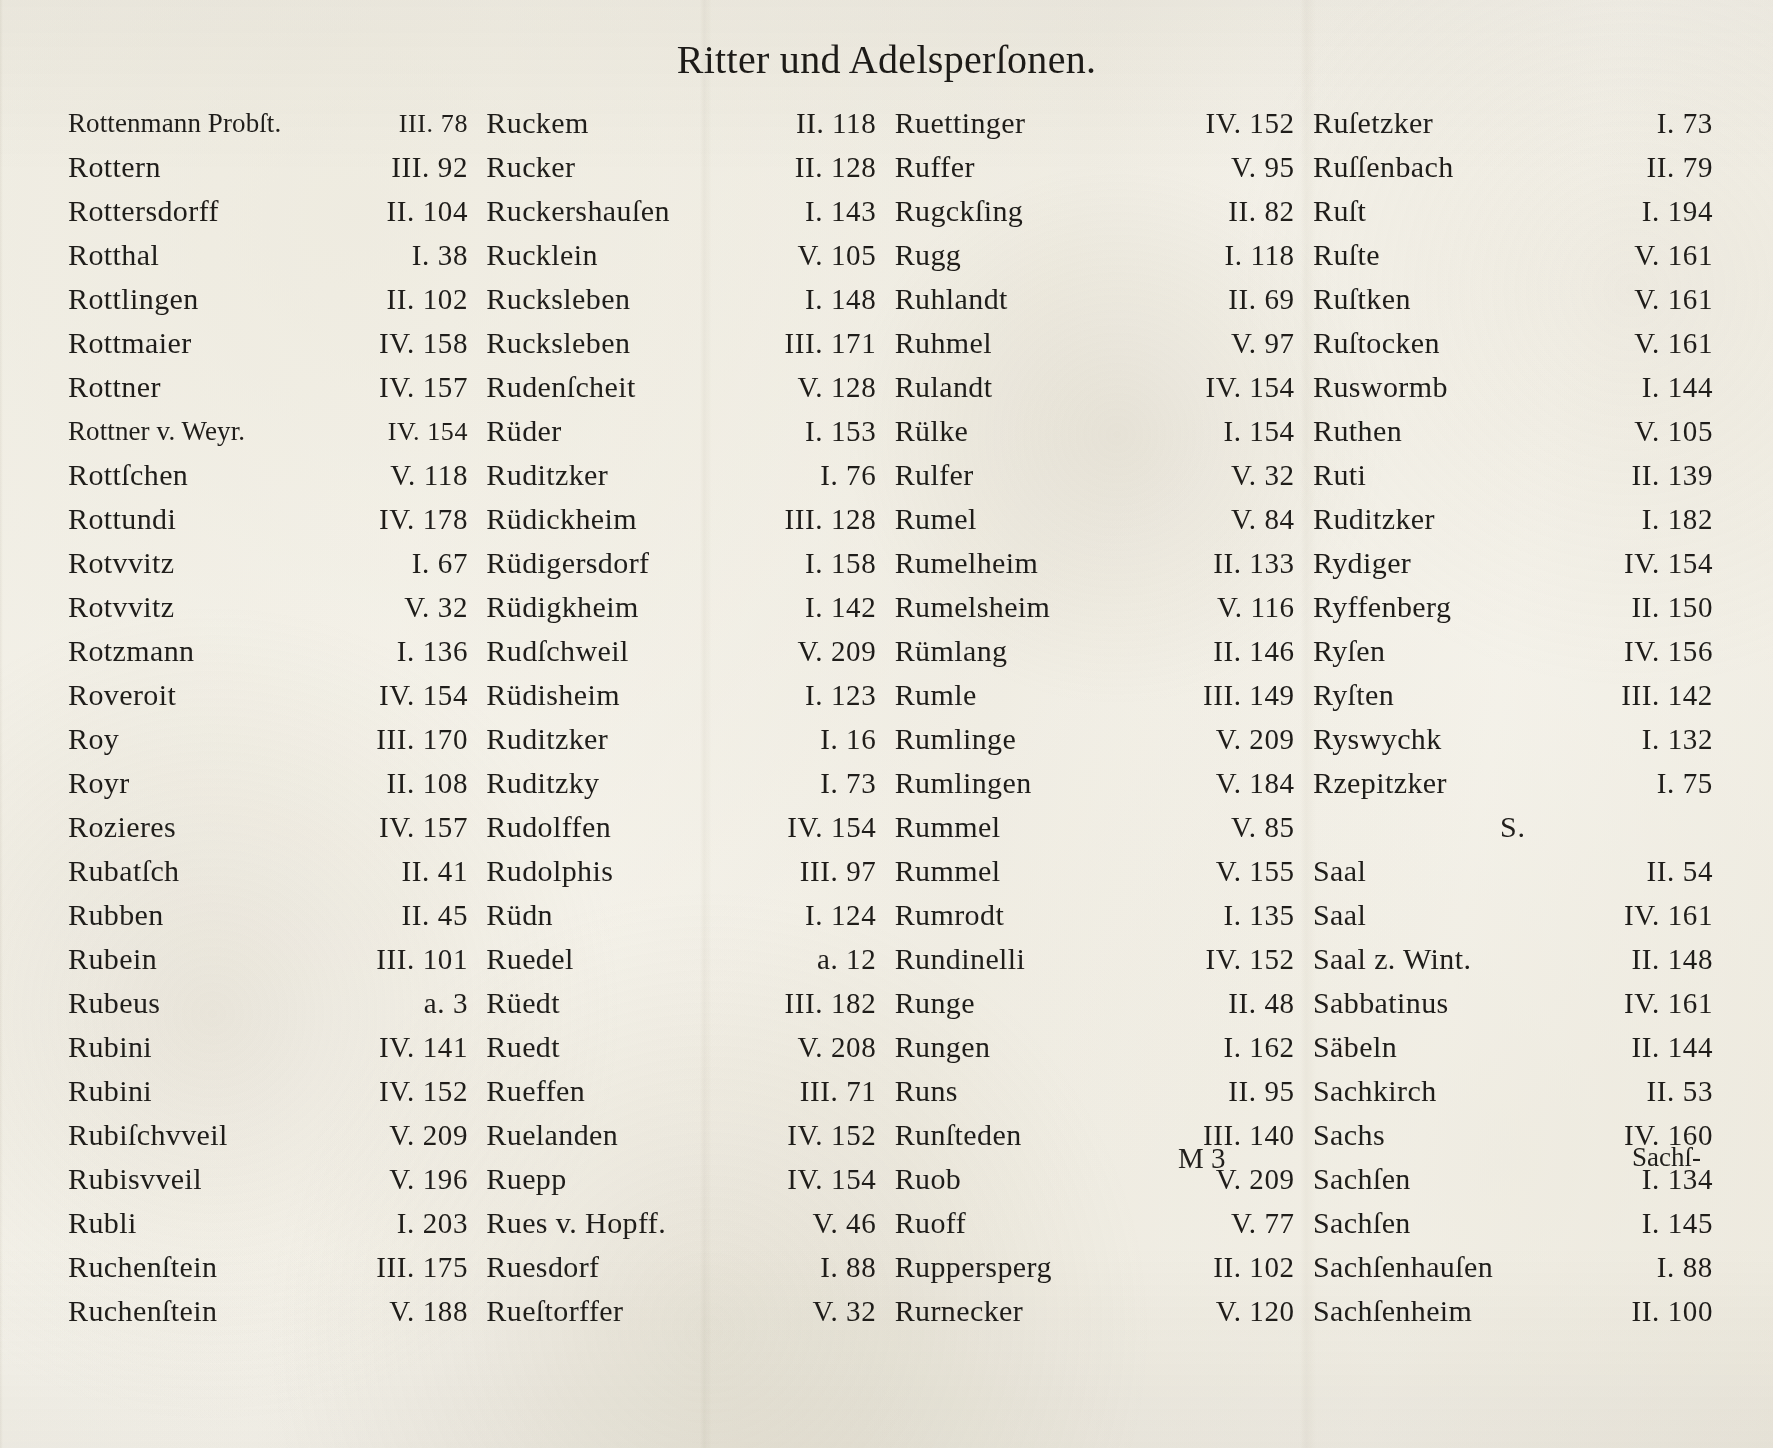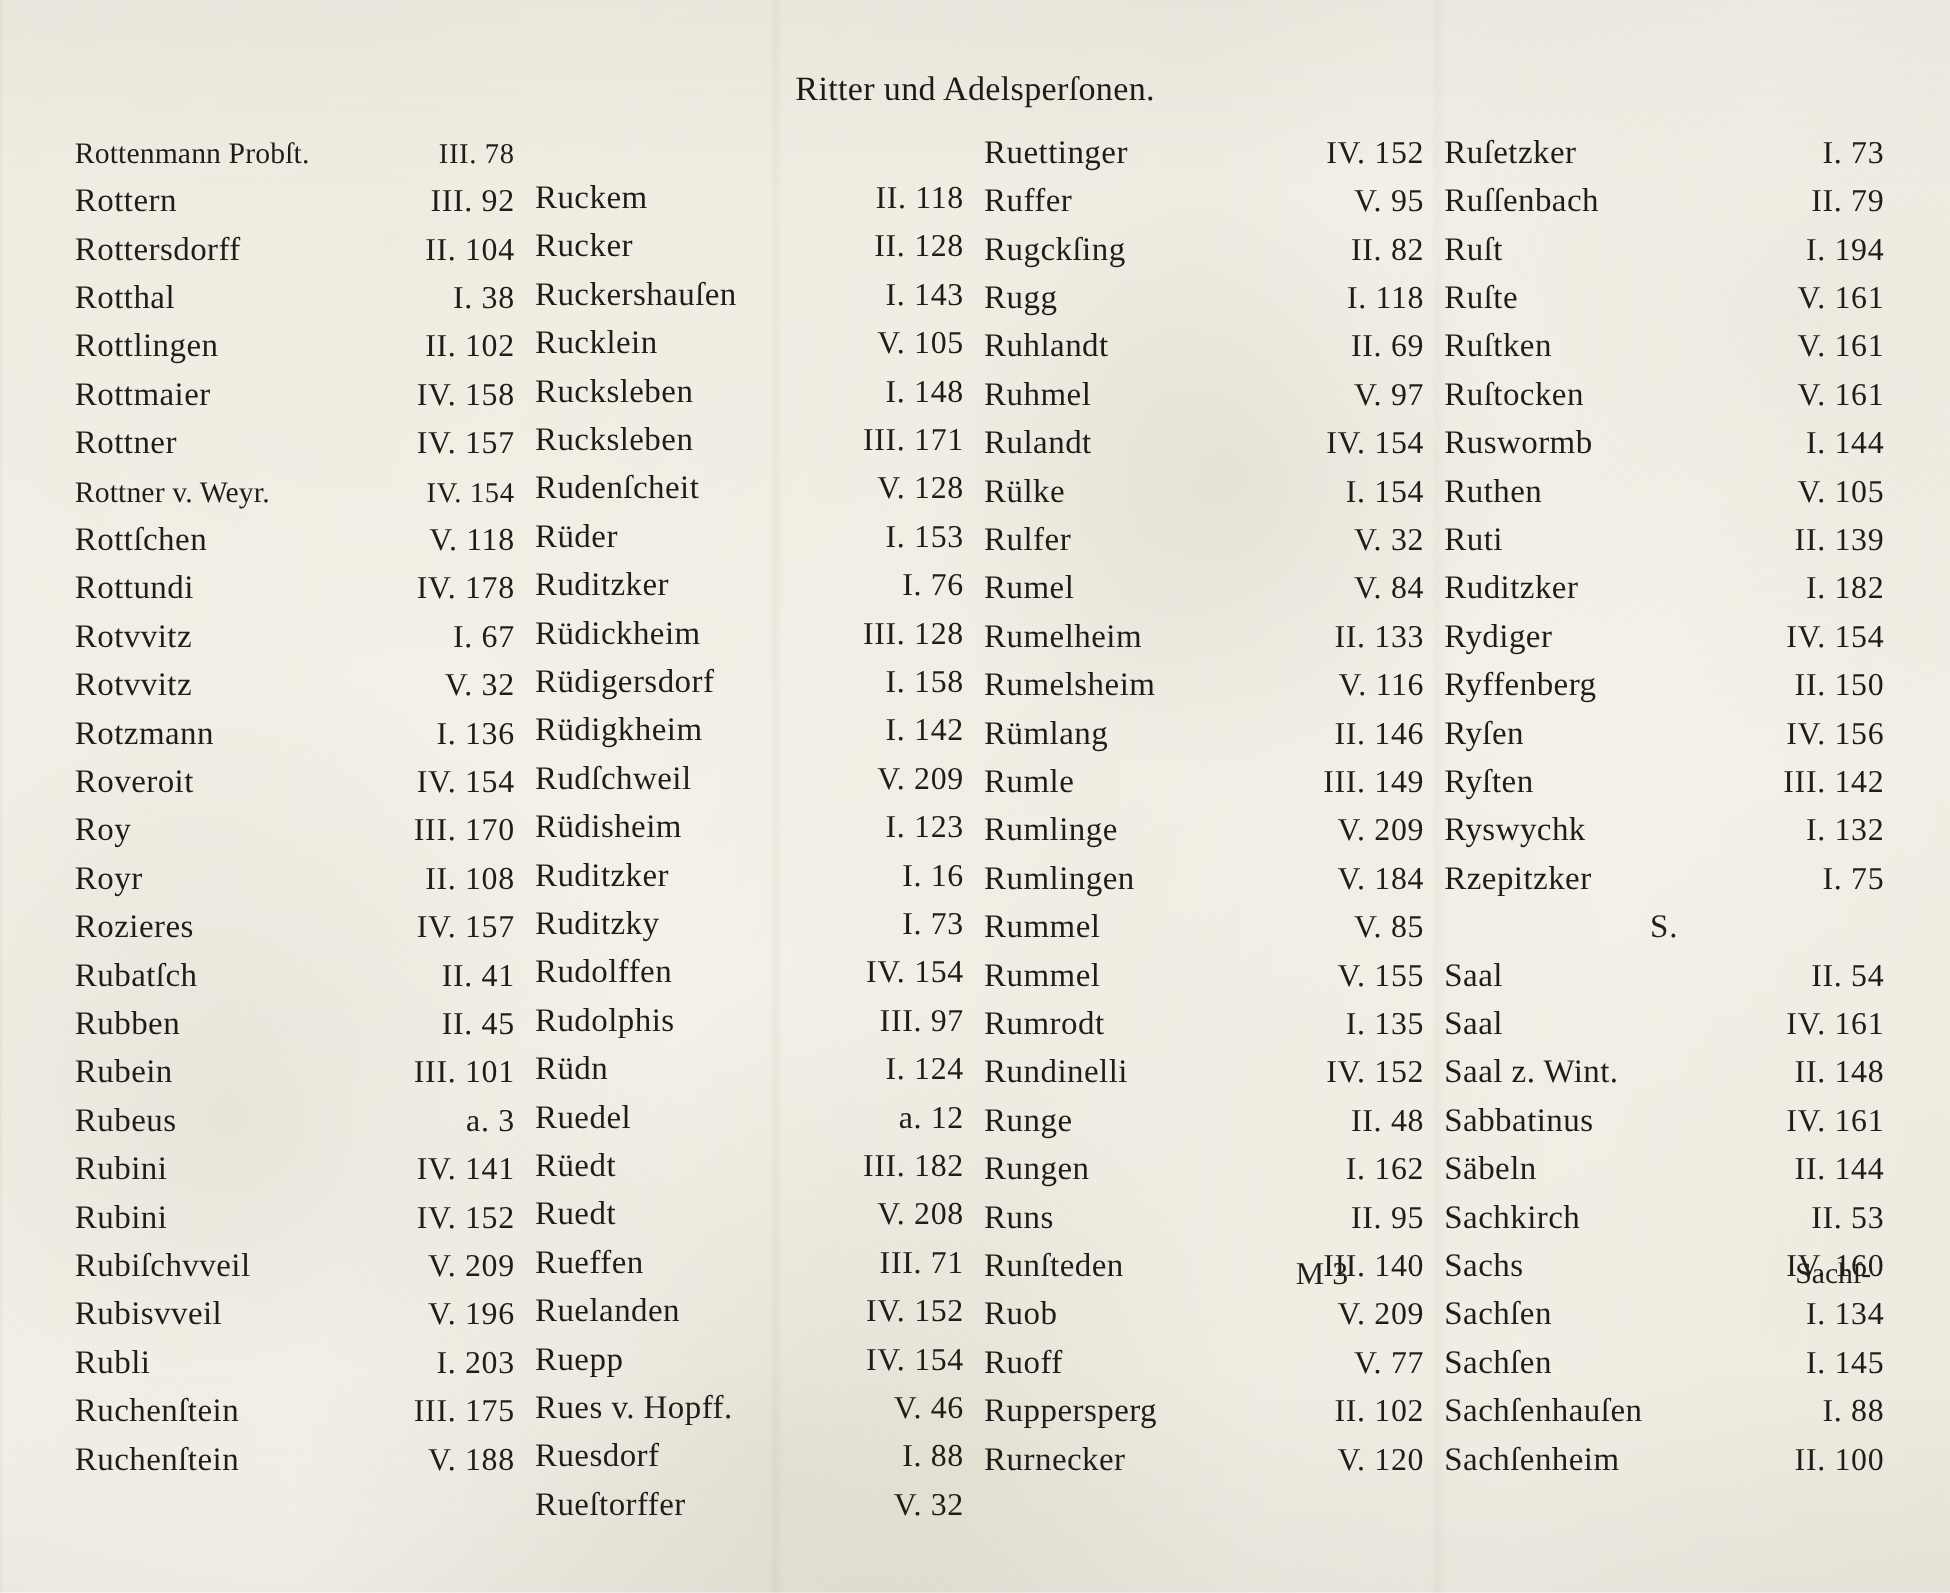--- a/index.html
+++ b/index.html
@@ -57,42 +57,42 @@
     mix-blend-mode: multiply;
   }
 
   #content {
     position: relative;
     z-index: 3;
   }
 
   .page-header {
     text-align: center;
-    font-size: 31px;
+    font-size: 40px;
     letter-spacing: 0.3px;
-    padding-top: 63px;
+    padding-top: 36px;
     color: #1d1b18;
     font-family: "Liberation Serif", serif;
   }
 
   .columns {
     display: flex;
     flex-direction: row;
     justify-content: space-between;
     padding: 18px 60px 0 68px;
     box-sizing: border-box;
     width: 1773px;
   }
 
   .col {
     display: flex;
     flex-direction: column;
   }
   .col-1 { width: 400px; }
-  .col-2 { width: 390px; margin-top: 41px; }
+  .col-2 { width: 390px; }
   .col-3 { width: 400px; }
   .col-4 { width: 400px; }
 
   .entry {
     display: flex;
     flex-direction: row;
     justify-content: space-between;
     align-items: baseline;
     height: 44px;
     line-height: 44px;

